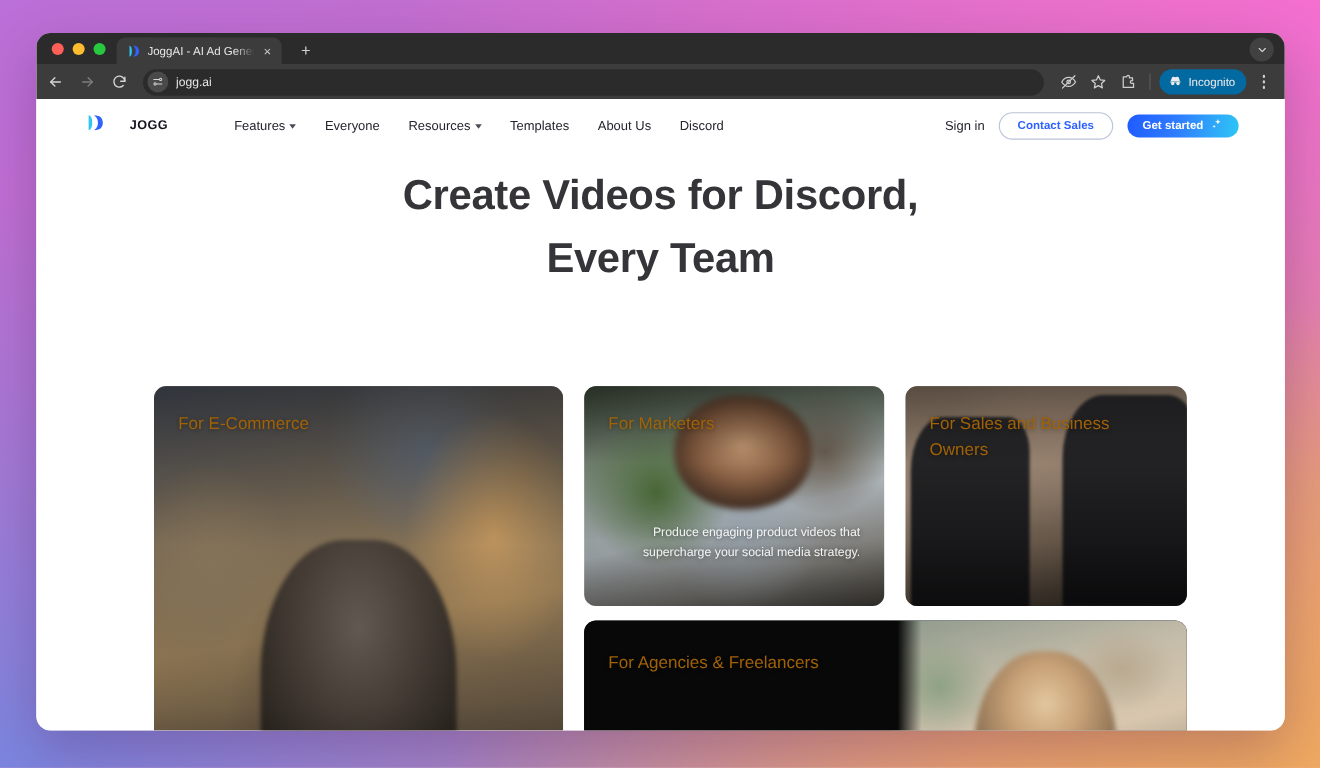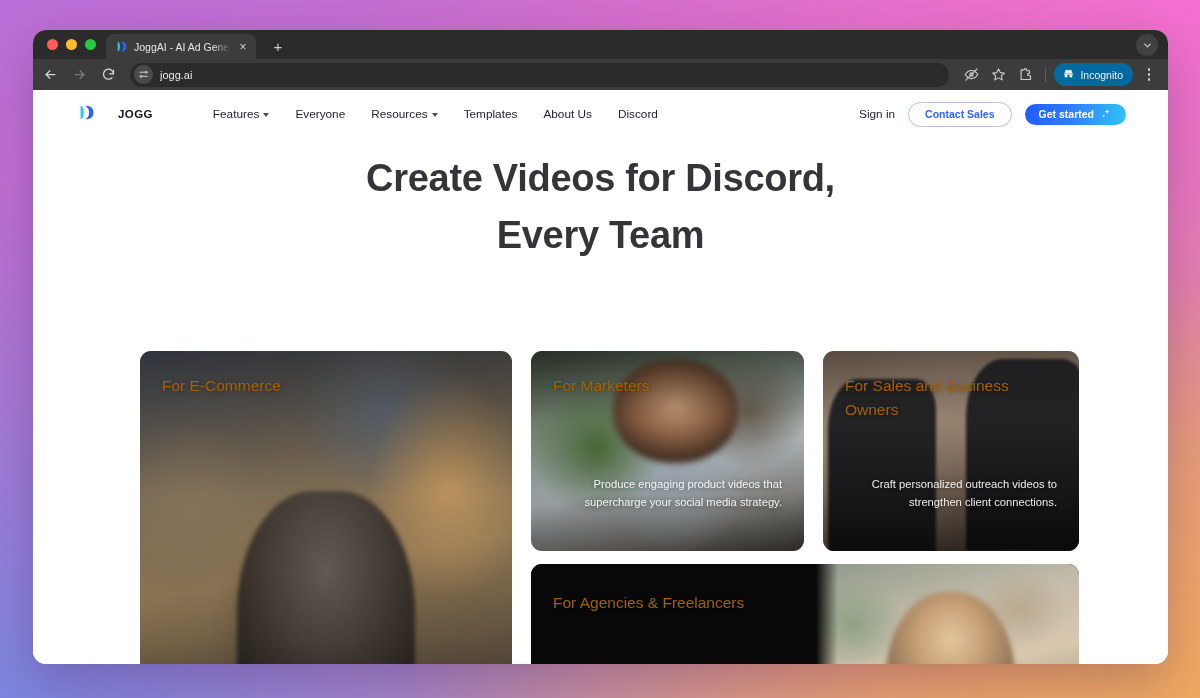--- a/index.html
+++ b/index.html
@@ -576,21 +576,20 @@
         <div class="card-art art-marketers"></div>
         <div class="card-scrim"></div>
         <div class="card-title">For Marketers</div>
         <div class="card-desc">Produce engaging product videos that supercharge your social media strategy.</div>
       </div>
 
       <div class="card card-sales">
         <div class="card-art art-sales"></div>
         <div class="card-scrim"></div>
         <div class="card-title">For Sales and Business Owners</div>
-        <div class="card-desc">Craft personalized outreach videos to strengthen client connections.</div>
       </div>
 
       <div class="card card-agencies">
         <div class="agencies-photo"></div>
         <div class="agencies-scrim"></div>
         <div class="card-title">For Agencies &amp; Freelancers</div>
 
       </div>
 
     </div>

